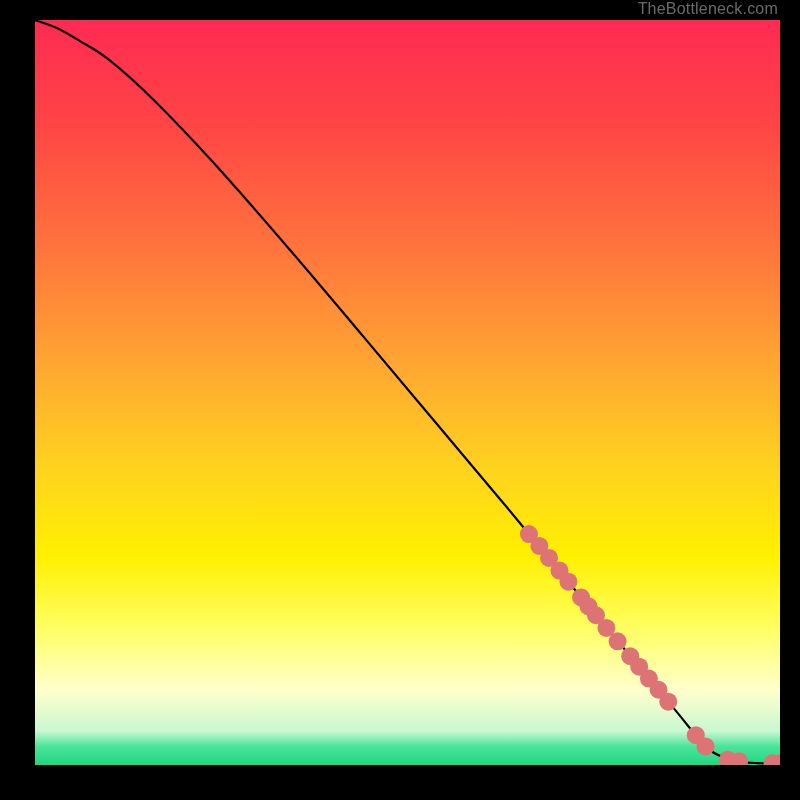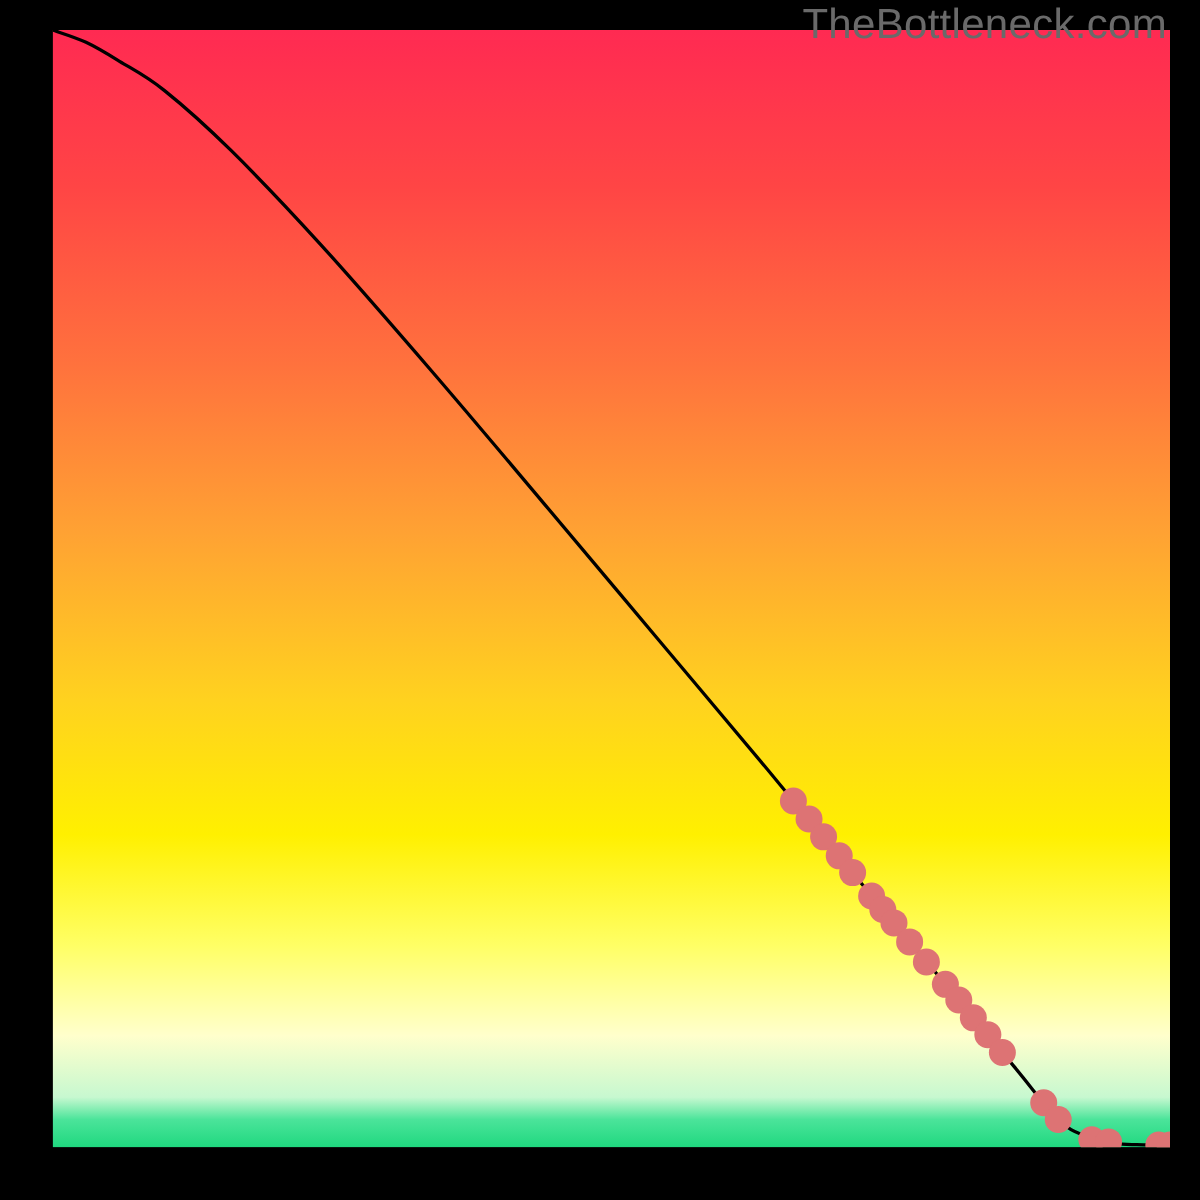--- a/index.html
+++ b/index.html
@@ -23,21 +23,21 @@
     width: 745px;
     height: 745px;
     overflow: hidden;
   }
   .watermark {
     position: absolute;
     top: 0px;
     right: 22px;
     color: #6a6a6a;
     font-family: Arial, Helvetica, sans-serif;
-    font-size: 28px;
+    font-size: 16px;
     font-weight: 500;
     letter-spacing: 0.2px;
     user-select: none;
   }
   svg { display: block; }
 </style>
 </head>
 <body>
 
 <div class="frame">

